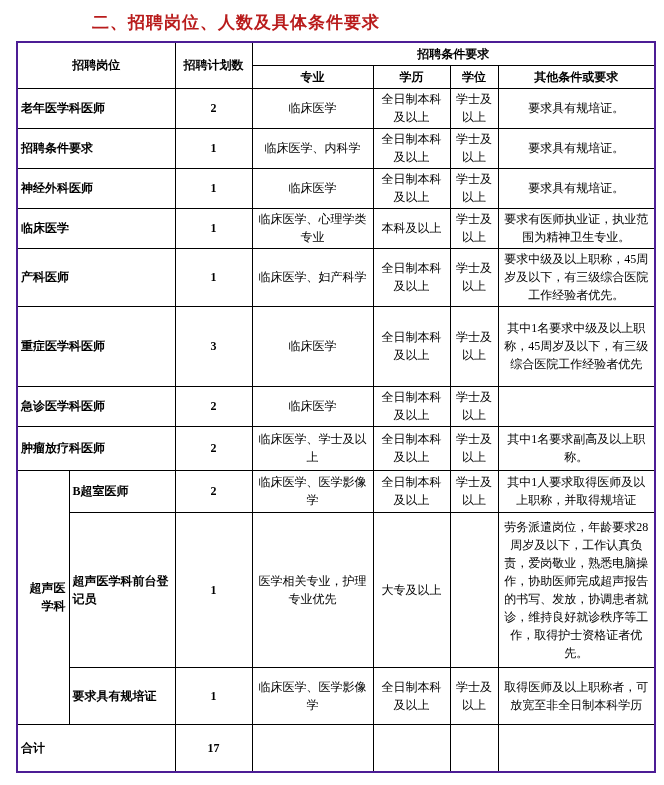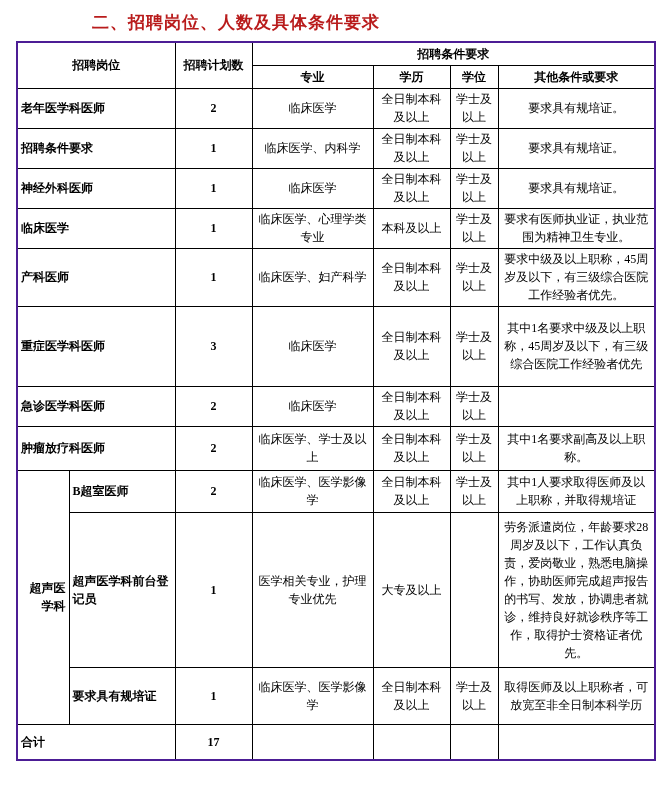--- a/index.html
+++ b/index.html
@@ -65,21 +65,21 @@
   td.oth { text-align: center; padding: 1px 2px; }
   tr.h-hdr1 { height: 23px; }
   tr.h-hdr2 { height: 23px; }
   tr.h40  { height: 40px; }
   tr.h58  { height: 58px; }
   tr.h80  { height: 80px; }
   tr.h44  { height: 44px; padding-left: 25px; }
   tr.h42  { height: 42px; }
   tr.h155 { height: 155px; }
   tr.h57  { height: 57px; }
-  tr.h52  { height: 36px; }
+  tr.h52  { height: 48px; }
 </style>
 </head>
 <body>
 
 <div class="page">
 
   <h1 class="title">二、招聘岗位、人数及具体条件要求</h1>
 
   <table class="recruit-table">
     <colgroup>

